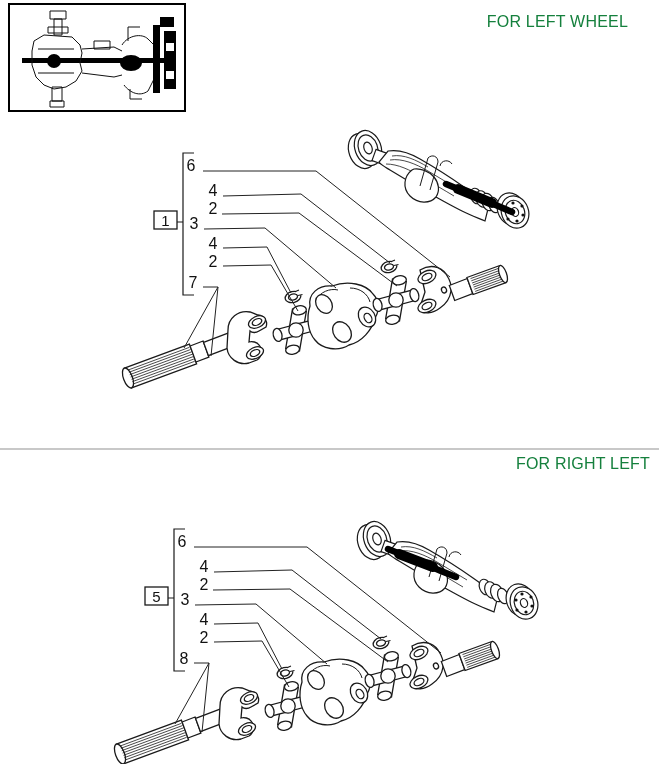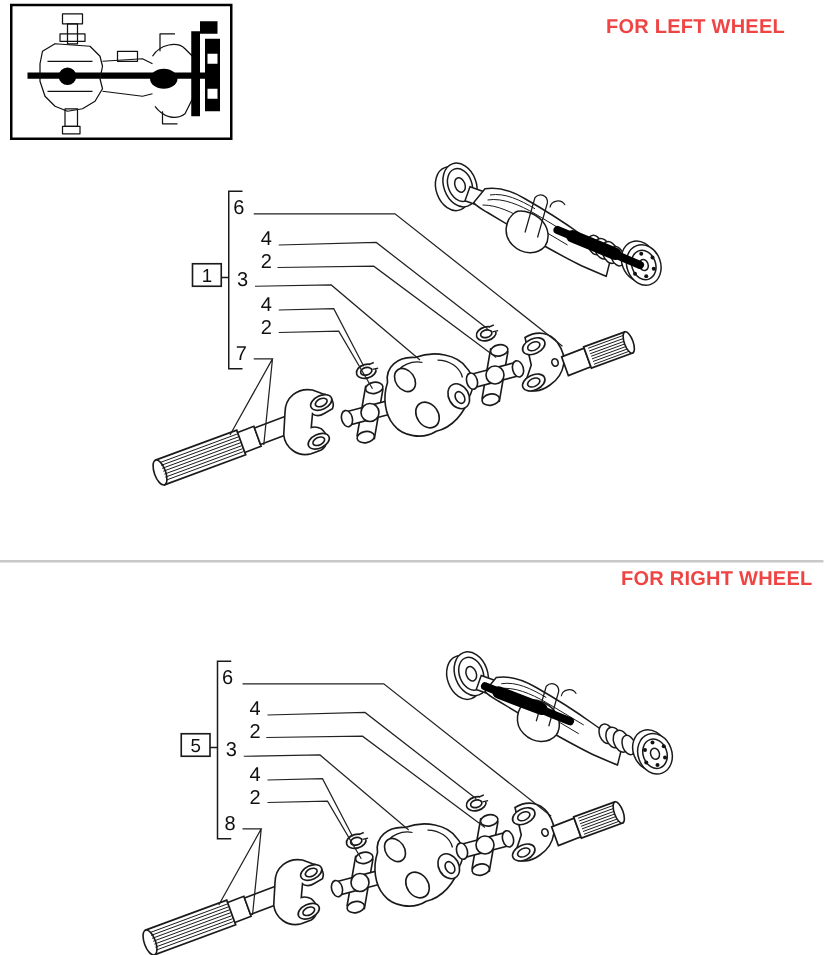--- a/index.html
+++ b/index.html
@@ -6,22 +6,22 @@
   .page{
     position:relative;width:659px;height:764px;background:#fff;
     font-family:"Liberation Sans",sans-serif;overflow:hidden;color:#111;
   }
   .thumb{
     position:absolute;left:8px;top:3px;width:174px;height:105px;
     border:2px solid #000;background:#fff;box-sizing:content-box;
   }
   .thumb svg{display:block;width:100%;height:100%;}
   .heading{
-    position:absolute;font-size:16px;font-weight:700;letter-spacing:.2px;
-    color:#ef4444;white-space:nowrap;text-align:center;
+    position:absolute;font-size:16px;font-weight:400;letter-spacing:.2px;
+    color:#15803d;white-space:nowrap;text-align:center;
   }
   .heading-left{top:13px;right:31px;}
   .heading-right{top:455px;right:9px;}
   .separator{
     position:absolute;left:0;top:448px;width:659px;height:2px;
     background:#c8c8c8;
   }
   .diagram{position:absolute;left:0;top:0;width:659px;height:764px;}
   .callout-txt{
     font-family:"Liberation Sans",sans-serif;font-size:16px;fill:#111;
@@ -68,21 +68,21 @@
         <rect x="154" y="26" width="12" height="58"></rect>
         <rect x="150" y="12" width="14" height="10"></rect>
         <rect x="156" y="38" width="8" height="8" fill="#fff"></rect>
         <rect x="156" y="66" width="8" height="8" fill="#fff"></rect>
       </g>
     </svg>
   </div>
 
   <div class="heading heading-left">FOR LEFT WHEEL</div>
   <div class="separator"></div>
-  <div class="heading heading-right">FOR RIGHT WHEEL</div>
+  <div class="heading heading-right">FOR RIGHT LEFT</div>
 
   <svg class="diagram" viewBox="0 0 659 764">
     <defs>
 
       <g id="snapring" fill="#fff" stroke-width="1.3">
         <ellipse cx="0" cy="0" rx="8" ry="5.5" transform="rotate(-15)"></ellipse>
         <ellipse cx="0" cy="0" rx="4.6" ry="3" transform="rotate(-15)"></ellipse>
         <path d="M3,-5 L9,-3" stroke="#fff" stroke-width="3.4"></path>
         <path d="M2.5,-5.5 L6,-7 M5,-1.5 L9.5,-2.5" stroke-width="1.1"></path>
       </g>

